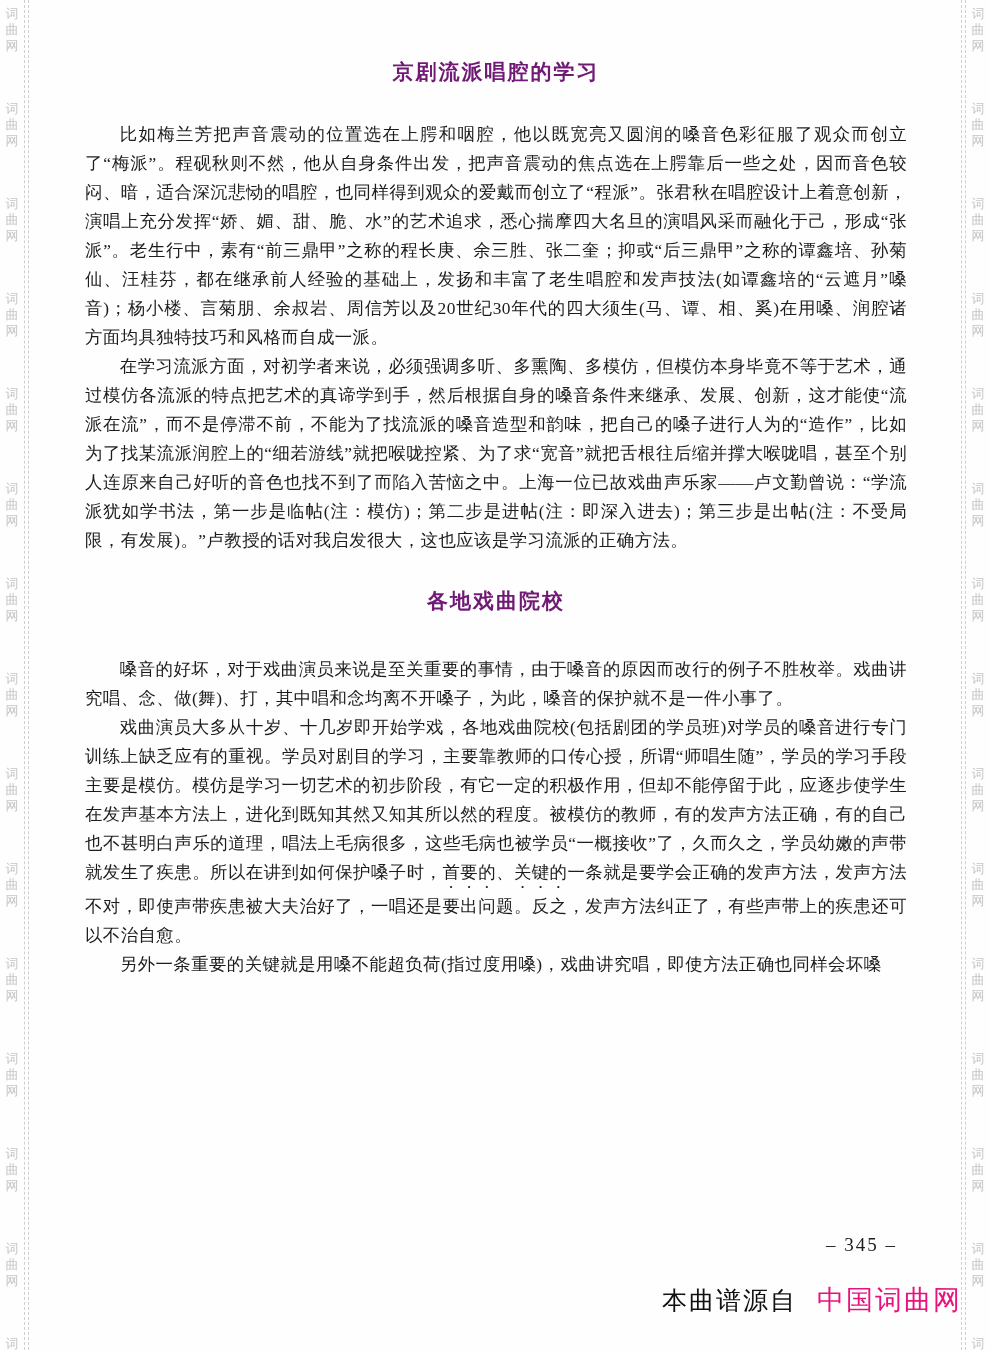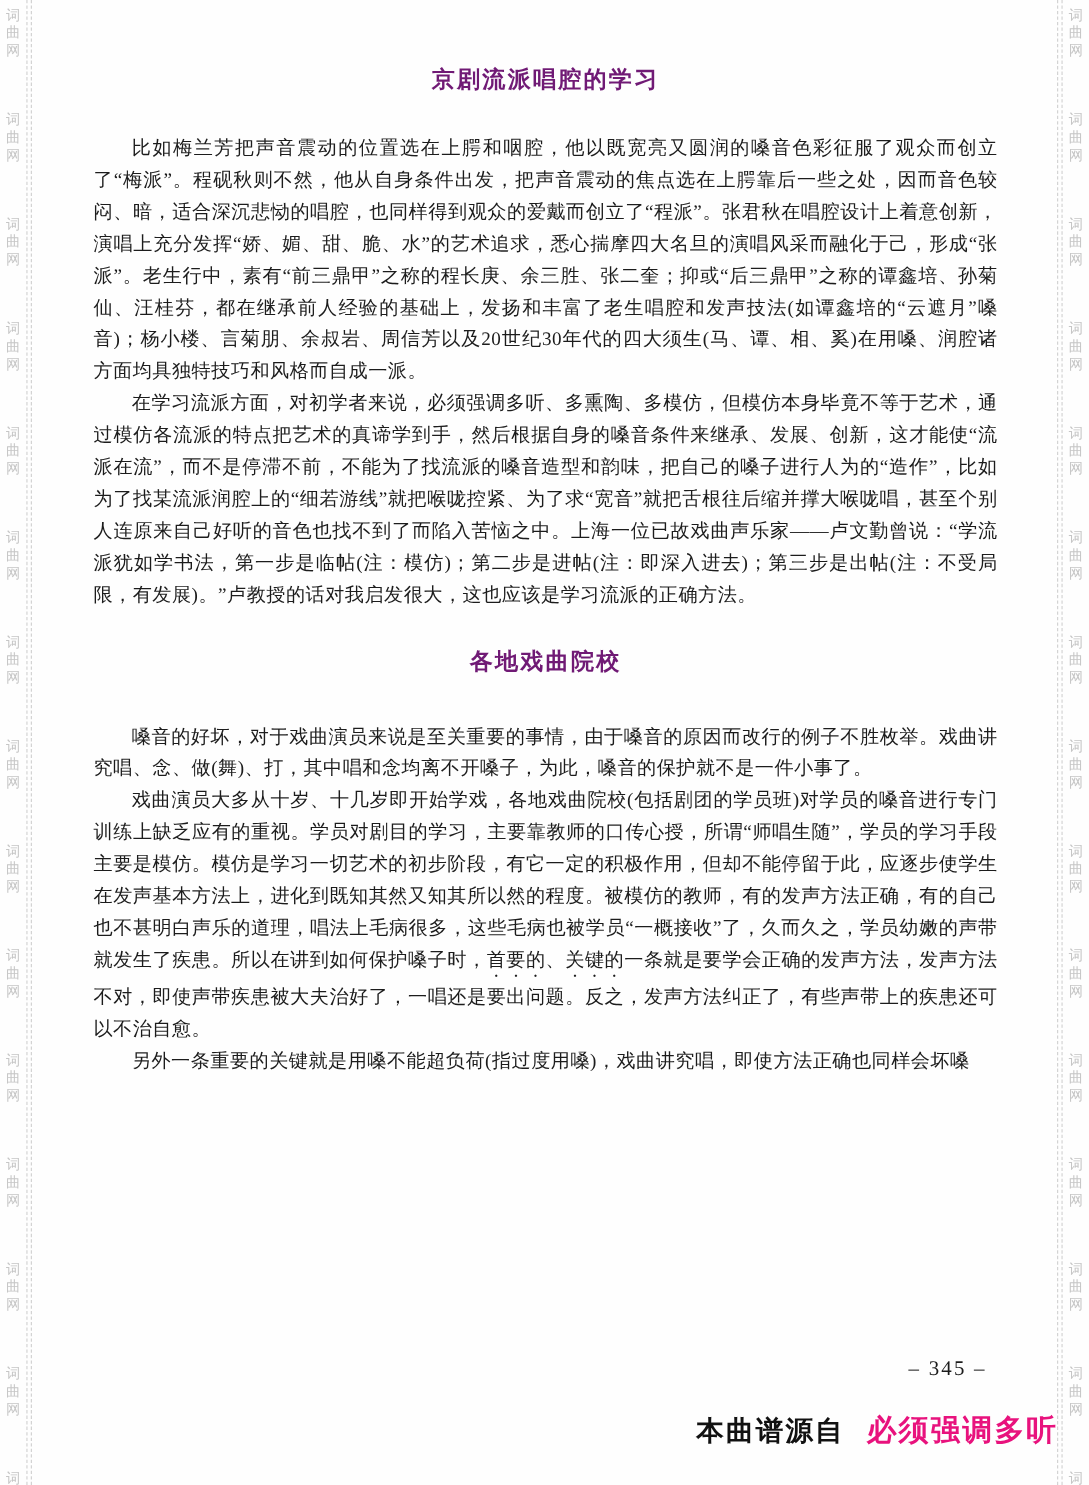--- a/index.html
+++ b/index.html
@@ -89,21 +89,21 @@
     color: #1c1c1c;
   }
   .footer-credit {
     position: absolute;
     right: 28px;
     top: 1282px;
     display: flex;
     align-items: baseline;
     gap: 20px;
     font-family: "Liberation Sans", "DejaVu Sans", sans-serif;
-    font-weight: bold;
+    font-weight: normal;
     white-space: nowrap;
   }
   .footer-prefix { font-size: 25px; color: #111111; letter-spacing: 2px; }
   .footer-brand  { font-size: 27px; letter-spacing: 2px; }
 </style>
 </head>
 <body>
 
 <div class="page">
 
@@ -278,16 +278,16 @@
     <p class="para indent"><span>戏曲演员大多从十岁、十几岁即开始学戏，各地戏曲院校(包括剧团的学员班)对学员的嗓音进行专门训练上缺乏应有的重视。学员对剧目的学习，主要靠教师的口传心授，所谓“师唱生随”，学员的学习手段主要是模仿。模仿是学习一切艺术的初步阶段，有它一定的积极作用，但却不能停留于此，应逐步使学生在发声基本方法上，进化到既知其然又知其所以然的程度。被模仿的教师，有的发声方法正确，有的自己也不甚明白声乐的道理，唱法上毛病很多，这些毛病也被学员“一概接收”了，久而久之，学员幼嫩的声带就发生了疾患。所以在讲到如何保护嗓子时，</span><span class="emph">首要的</span><span>、</span><span class="emph">关键的</span><span>一条就是要学会正确的发声方法，发声方法不对，即使声带疾患被大夫治好了，一唱还是要出问题。反之，发声方法纠正了，有些声带上的疾患还可以不治自愈。</span></p>
 
     <p class="para indent">另外一条重要的关键就是用嗓不能超负荷(指过度用嗓)，戏曲讲究唱，即使方法正确也同样会坏嗓</p>
 
   </main>
 
   <div class="page-number">– 345 –</div>
 
   <div class="footer-credit">
     <span class="footer-prefix">本曲谱源自</span>
-    <span class="footer-brand" style="color: rgb(232, 18, 125);">必须强调多听</span>
+    <span class="footer-brand" style="color: rgb(232, 18, 125);">中国词曲网</span>
   </div>
 
 </div>
 
 </body></html>

